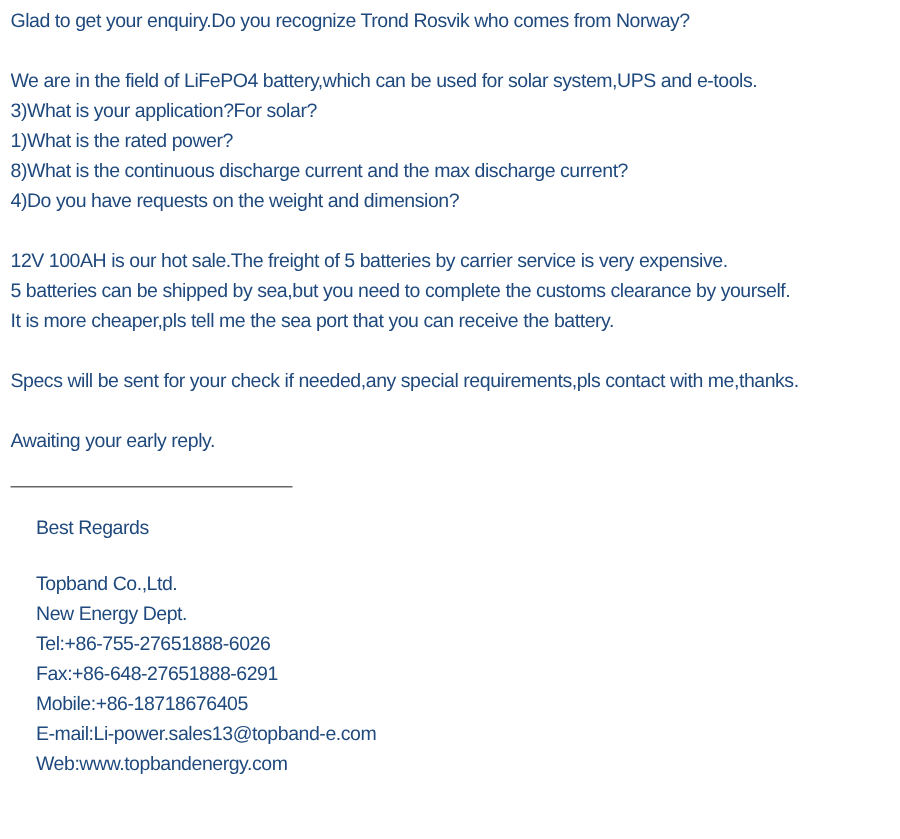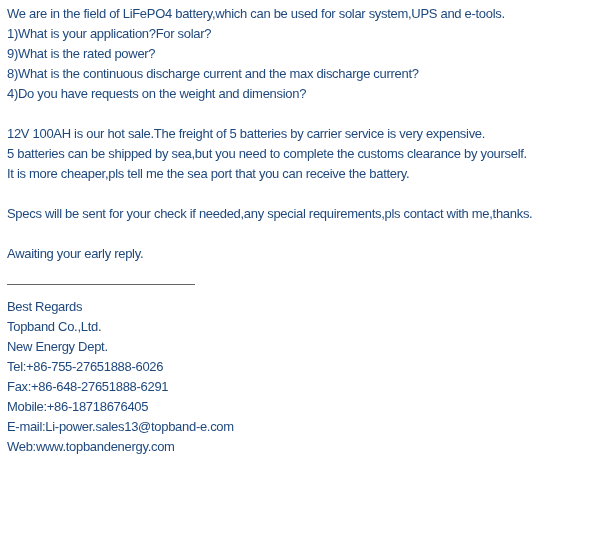--- a/index.html
+++ b/index.html
@@ -32,33 +32,36 @@
     white-space: nowrap;
     overflow: hidden;
   }
   .sig-divider {
     width: 188px;
     height: 0;
     border-top: 1px solid #666666;
     margin: 18px 0 12px 0;
   }
   .sig-block {
-    margin: 0;
+    margin: 17px;
   }
 </style>
 </head>
 <body>
 
 <div class="email-body">
 
+  <div class="para">
+    <div class="line">Glad to get your enquiry.Do you recognize Trond Rosvik who comes from Norway?</div>
+  </div>
 
   <div class="para">
     <div class="line">We are in the field of LiFePO4 battery,which can be used for solar system,UPS and e-tools.</div>
-    <div class="line">1)What is your application?For solar?</div>
-    <div class="line">9)What is the rated power?</div>
+    <div class="line">3)What is your application?For solar?</div>
+    <div class="line">1)What is the rated power?</div>
     <div class="line">8)What is the continuous discharge current and the max discharge current?</div>
     <div class="line">4)Do you have requests on the weight and dimension?</div>
   </div>
 
   <div class="para">
     <div class="line">12V 100AH is our hot sale.The freight of 5 batteries by carrier service is very expensive.</div>
     <div class="line">5 batteries can be shipped by sea,but you need to complete the customs clearance by yourself.</div>
     <div class="line">It is more cheaper,pls tell me the sea port that you can receive the battery.</div>
   </div>
 

